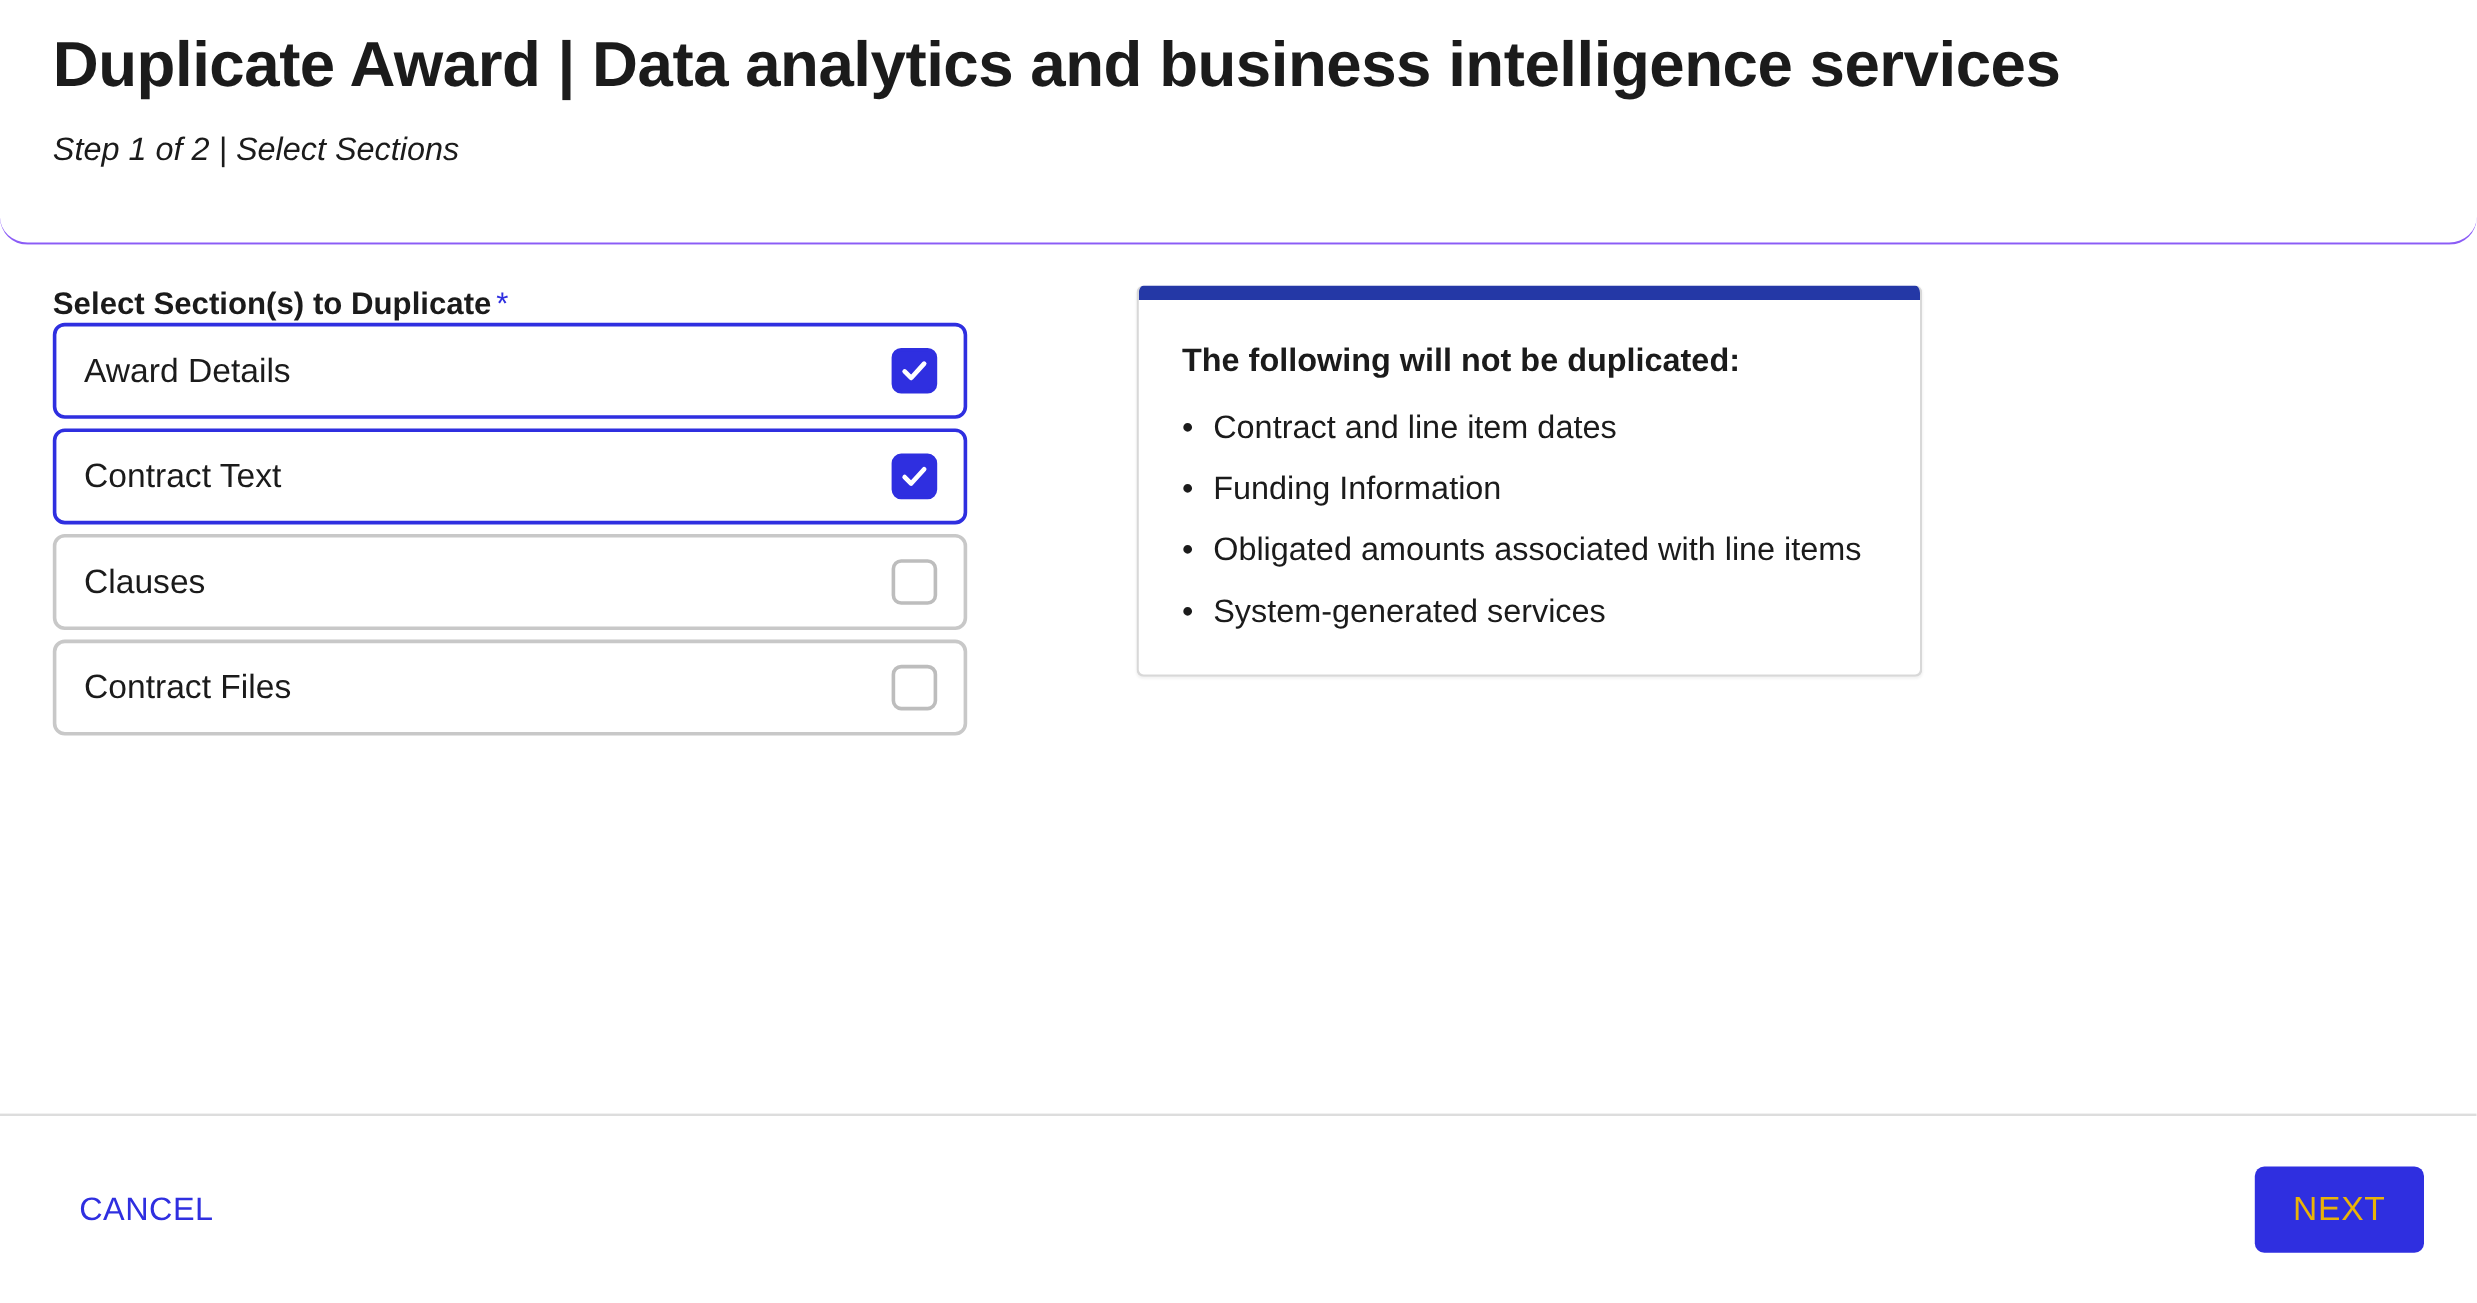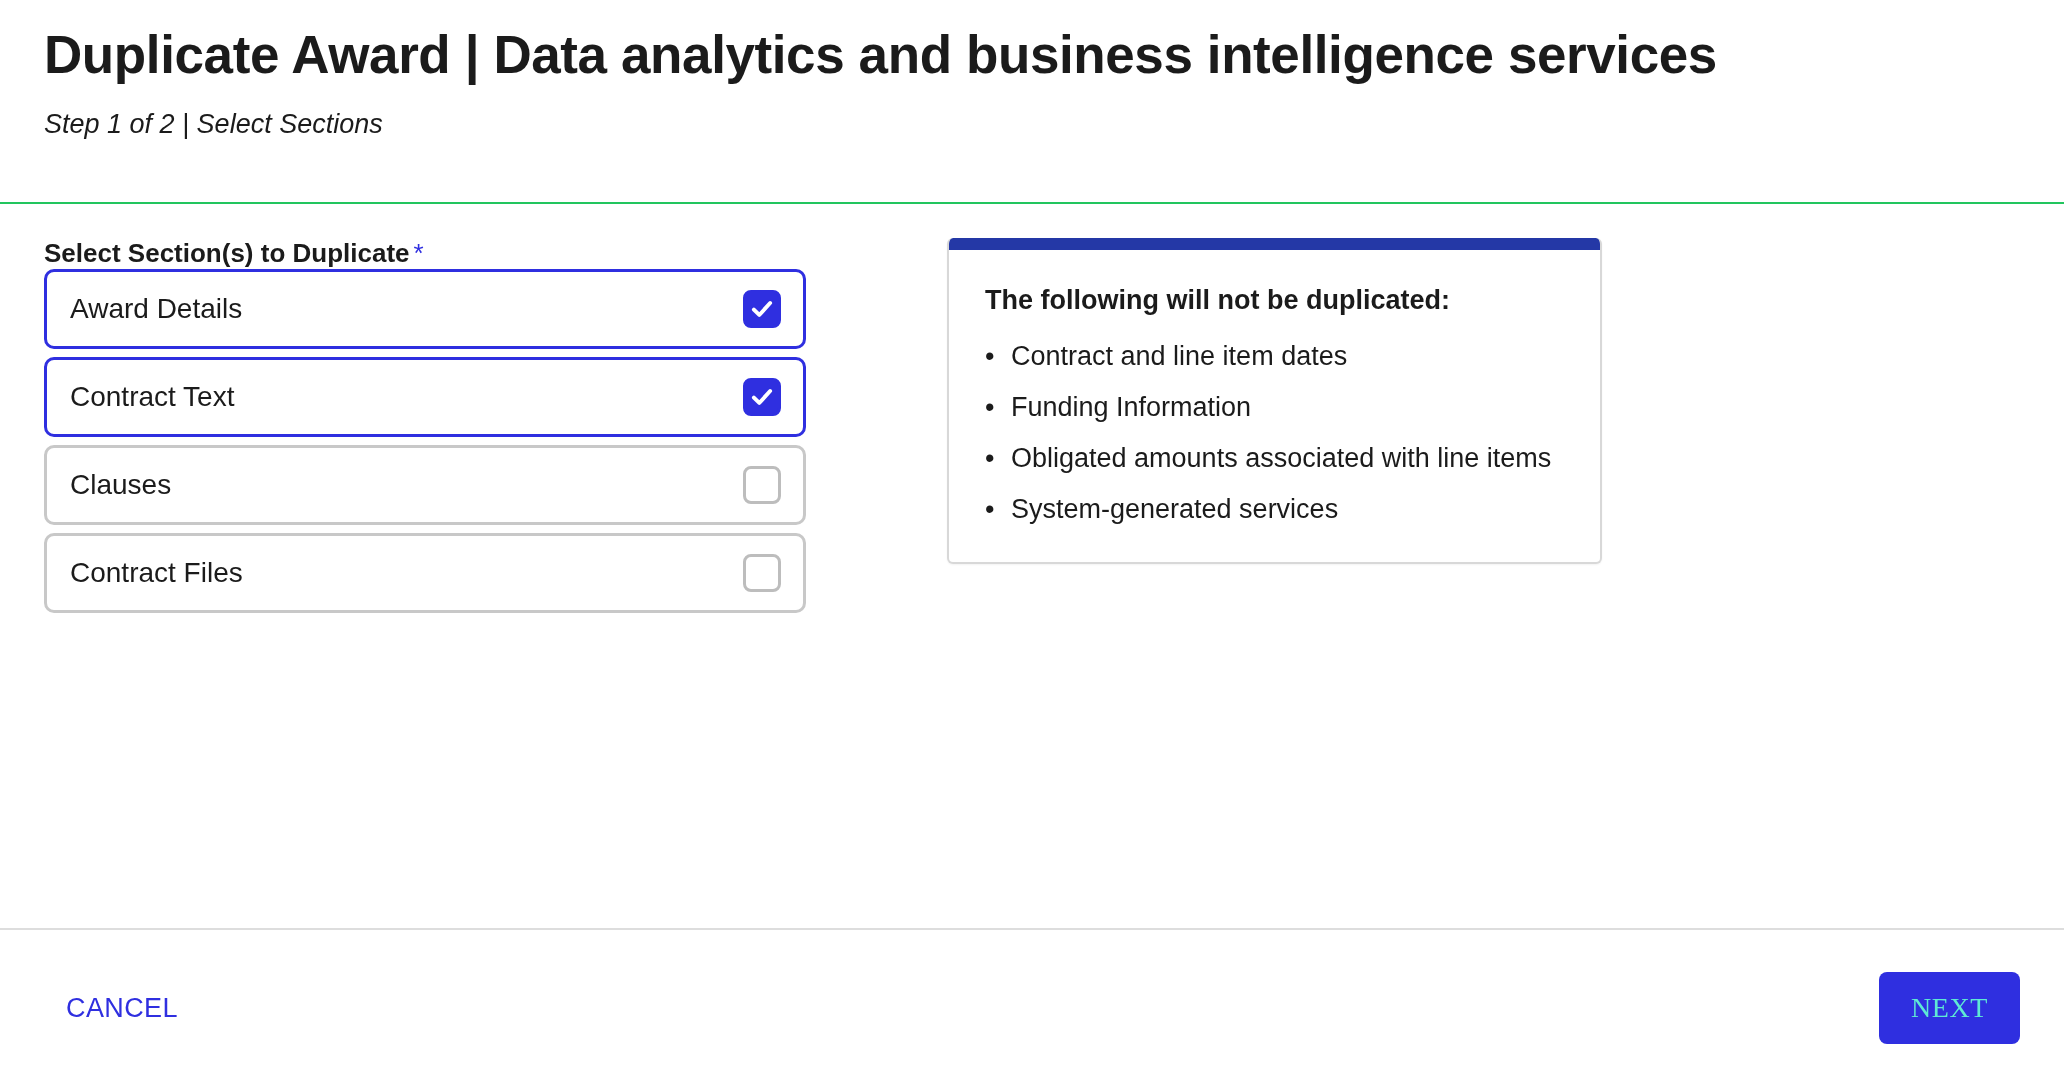--- a/index.html
+++ b/index.html
@@ -19,22 +19,23 @@
     background: #ffffff;
     display: flex;
     flex-direction: column;
     overflow: hidden;
   }
 
   
   .header {
     padding: 22px 44px 0 44px;
     height: 204px;
-    border-bottom: 2px solid #22c55e;
-    flex: 0 0 auto;
+    border-bottom: 2px solid #8b5cf6;
+    flex: 0 0 auto;
+    border-radius: 23px;
   }
   .page-title {
     font-size: 53px;
     font-weight: bold;
     color: #1b1b1b;
     letter-spacing: -0.4px;
     line-height: 1.25;
     white-space: nowrap;
   }
   .page-subtitle {
@@ -183,22 +184,22 @@
     font-family: "Liberation Sans", sans-serif;
     font-size: 27px;
     letter-spacing: 0.4px;
     padding: 14px 22px;
     cursor: pointer;
   }
   .btn-next {
     background: #2f2fe0;
     border: none;
     border-radius: 8px;
-    color: #5eead4;
-    font-family: Liberation Serif, serif;
+    color: #eab308;
+    font-family: Liberation Sans, sans-serif;
     font-size: 28px;
     letter-spacing: 0.6px;
     padding: 0 32px;
     height: 72px;
     min-width: 118px;
     cursor: pointer;
   }
 </style>
 </head>
 <body>

